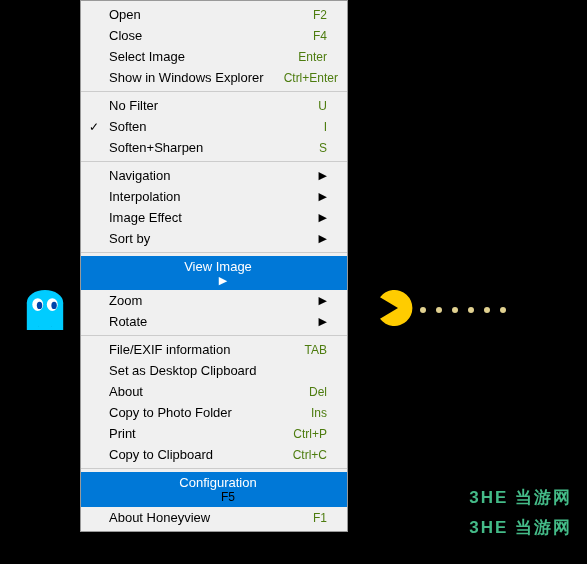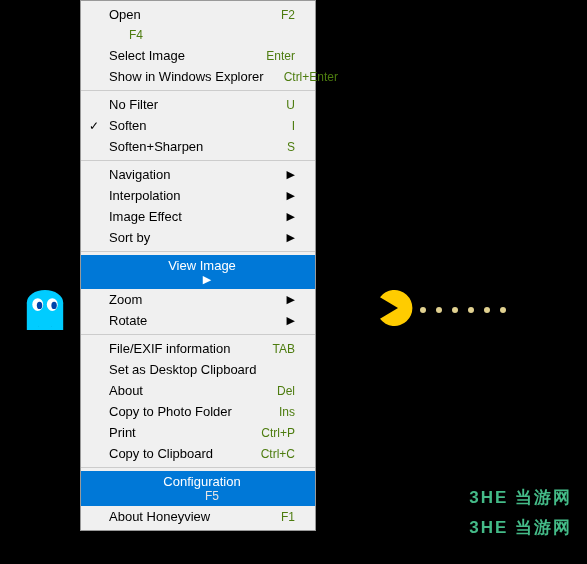--- a/index.html
+++ b/index.html
@@ -55,21 +55,21 @@
       height: 6px;
       background: #e0d090;
       border-radius: 50%;
     }
 
     
     .context-menu {
       position: absolute;
       top: 0px;
       left: 80px;
-      width: 236px;
+      width: 268px;
       background: #f0f0f0;
       border: 1px solid #999;
       box-shadow: 2px 2px 8px rgba(0,0,0,0.5);
       padding: 3px 0;
       z-index: 100;
     }
 
     .menu-item {
       display: flex;
       align-items: center;
@@ -88,21 +88,21 @@
     }
 
     .menu-item .shortcut {
       margin-left: 20px;
       color: #4d7c0f;
       font-size: 12px;
     }
 
     .menu-item.highlighted .shortcut,
     .menu-item:hover .shortcut {
-      color: #e5e5e5;
+      color: #000000;
     }
 
     .menu-item .arrow {
       margin-left: 10px;
       font-size: 11px;
     }
 
     .menu-item .check {
       position: absolute;
       left: 8px;
@@ -154,20 +154,21 @@
   <div style="position:absolute;bottom:55px;right:15px;color:#44bb88;font-size:17px;font-weight:bold;letter-spacing:2px;">3HE 当游网</div>
   <div style="position:absolute;bottom:25px;right:15px;color:#44bb88;font-size:17px;font-weight:bold;letter-spacing:2px;">3HE 当游网</div>
 </div>
 
 <div class="context-menu" id="context-menu">
 <div class="menu-item">
       <span class="menu-item-label">Open</span>
       <span class="shortcut">F2</span>
     </div>
     <div class="menu-item">
+      <span class="menu-item-label">Close</span>
       <span class="shortcut">F4</span>
     </div>
     <div class="menu-item">
       <span class="menu-item-label">Select Image</span>
       <span class="shortcut">Enter</span>
     </div>
     <div class="menu-item">
       <span class="menu-item-label">Show in Windows Explorer</span>
       <span class="shortcut">Ctrl+Enter</span>
     </div>

